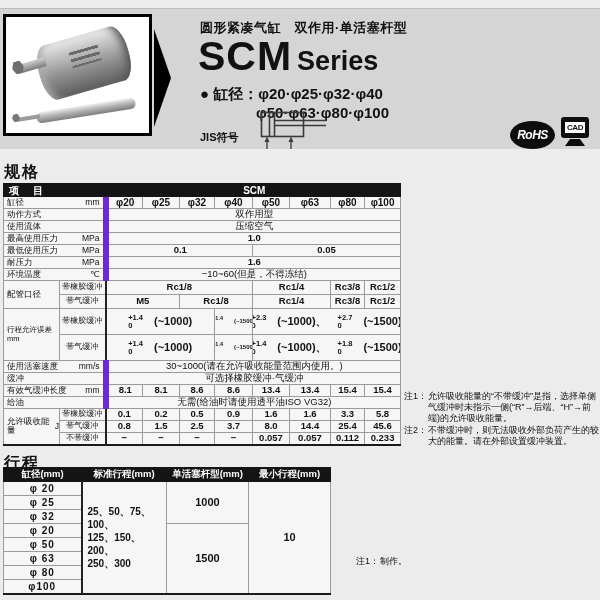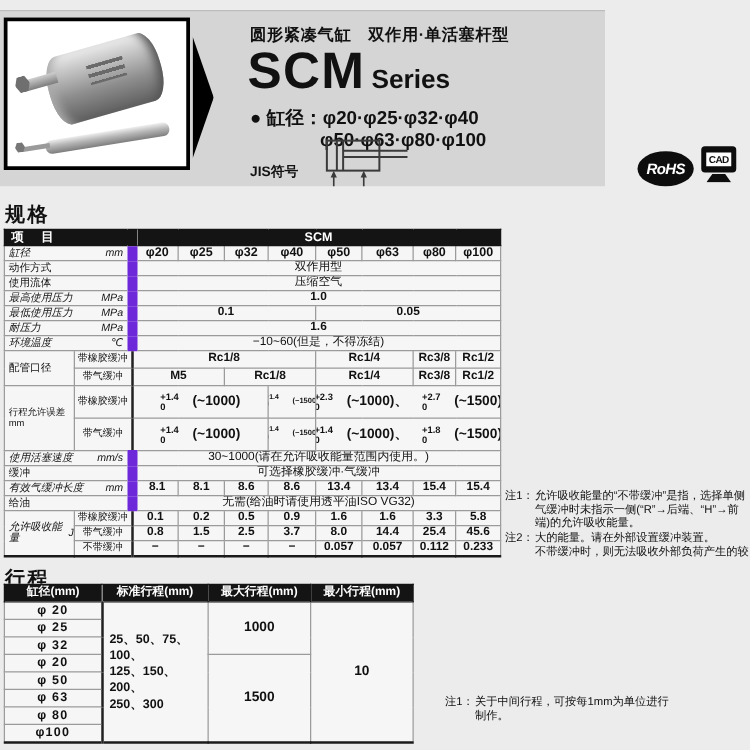--- a/index.html
+++ b/index.html
@@ -1,39 +1,39 @@
 <!DOCTYPE html>
 <html><head>
 <meta charset="utf-8">
 <style>
   *{margin:0;padding:0;box-sizing:border-box;}
   html,body{width:600px;height:600px;overflow:hidden;}
   body{background:#ececec;font-family:"Liberation Sans","DejaVu Sans",sans-serif;color:#111;position:relative;}
   .page{position:absolute;inset:0;}
 
   
-  .banner{position:absolute;left:0;top:8px;width:484px;height:141px;background:#d5d5d5;border-top:1px solid #bdbdbd;}
+  .banner{position:absolute;left:0;top:8px;width:600px;height:141px;background:#d5d5d5;border-top:1px solid #bdbdbd;}
   .photo{position:absolute;left:3px;top:5px;width:149px;height:122px;background:#fff;border:3px solid #000;overflow:hidden;}
   .cyl1{position:absolute;left:32px;top:18px;width:92px;height:56px;border-radius:12px/26px;
         background:linear-gradient(180deg,#ececec 0%,#c9c9c9 22%,#8f8f8f 60%,#5e5e5e 100%);
         transform:rotate(-16deg);box-shadow:inset -10px 0 8px -6px #555,inset 10px 0 8px -6px #aaa;}
   .cyl1 .slots{position:absolute;left:34px;top:14px;width:30px;height:16px;
         background:repeating-linear-gradient(180deg,#6a6a6a 0 3px,transparent 3px 7px);}
   .rod1{position:absolute;left:12px;top:44px;width:28px;height:9px;background:linear-gradient(#cfcfcf,#7c7c7c);transform:rotate(-16deg);}
   .nut1{position:absolute;left:6px;top:44px;width:12px;height:13px;background:#6f6f6f;clip-path:polygon(25% 0,75% 0,100% 50%,75% 100%,25% 100%,0 50%);transform:rotate(-16deg);}
   .cyl2{position:absolute;left:30px;top:88px;width:100px;height:11px;border-radius:5px;
         background:linear-gradient(180deg,#efefef,#b5b5b5 45%,#7d7d7d);transform:rotate(-9deg);}
   .rod2{position:absolute;left:12px;top:99px;width:22px;height:4px;background:#9a9a9a;transform:rotate(-9deg);}
   .nut2{position:absolute;left:6px;top:97px;width:8px;height:8px;background:#777;clip-path:polygon(25% 0,75% 0,100% 50%,75% 100%,25% 100%,0 50%);transform:rotate(-9deg);}
   .arrow{position:absolute;left:154px;top:20px;width:17px;height:98px;background:#000;clip-path:polygon(0 0,100% 50%,0 100%);}
 
   .b-subtitle{position:absolute;left:200px;top:10px;font-size:13px;font-weight:bold;letter-spacing:.5px;}
   .b-series{position:absolute;left:198px;top:24px;white-space:nowrap;}
   .b-series .big{font-size:41px;font-weight:900;letter-spacing:1px;}
-  .b-series .suf{font-size:21px;font-weight:800;margin-left:5px;}
+  .b-series .suf{font-size:27px;font-weight:800;margin-left:5px;}
   .b-bore1{position:absolute;left:200px;top:76px;font-size:15px;font-weight:600;}
   .b-bore2{position:absolute;left:256px;top:95px;font-size:15px;font-weight:600;}
   .b-jis{position:absolute;left:200px;top:121px;font-size:11px;font-weight:bold;}
   .b-jissym{position:absolute;left:260px;top:100px;}
   .rohs{position:absolute;left:510px;top:112px;width:45px;height:28px;background:#0d0d0d;border-radius:50%;
         color:#fff;font-size:12px;font-weight:900;font-style:italic;text-align:center;line-height:28px;letter-spacing:-.5px;}
   .cad{position:absolute;left:560px;top:108px;width:30px;height:32px;}
   .cad-screen{width:28px;height:21px;background:#0d0d0d;border-radius:3px;display:flex;align-items:center;justify-content:center;margin:0 auto;}
   .cad-inner{background:#fff;padding:1px 2px;font-size:8px;font-weight:900;letter-spacing:-.5px;line-height:9px;}
   .cad-base{width:20px;height:7px;background:#0d0d0d;margin:1px auto 0;clip-path:polygon(25% 0,75% 0,100% 100%,0 100%);}
@@ -42,22 +42,22 @@
   .sec-title{position:absolute;left:4px;font-size:16px;font-weight:900;letter-spacing:2px;}
   .t-spec{top:162px;}
   .t-stroke{top:453px;}
 
   
   table{border-collapse:collapse;table-layout:fixed;background:#f6f6f6;}
   td{border:1px solid #9b9b9b;font-size:9.5px;text-align:center;vertical-align:middle;line-height:1.1;padding:0;overflow:hidden;white-space:nowrap;}
   .spec-table{position:absolute;left:3px;top:183px;width:397px;border-bottom:2px solid #1a1a1a;}
   tr.hdr td{background:#141414;color:#fff;border-color:#141414;height:13px;font-size:10px;font-weight:bold;}
   tr.hdr td.lc{text-align:left;padding-left:5px;letter-spacing:2px;}
-  .lc{text-align:left;font-size:8.5px;padding:0 3px 0 3px;border-right:8px solid #6d28d9;}
-  .lw{display:flex;justify-content:space-between;align-items:center;font-style:italic;}
+  .lc{text-align:left;font-size:8.5px;padding:0 3px 0 3px;border-right:6px solid #6d28d9;}
+  .lw{display:flex;justify-content:space-between;align-items:center;}
   .ln{text-align:left;font-size:8.5px;padding-left:3px;white-space:normal;}
   .ln.tiny{font-size:7.5px;}
   .sc{font-size:8px;border-right:2px solid #222;}
   .v{font-weight:bold;}
   .bh{font-weight:bold;font-size:10px;}
   .r12 td{height:12px;}
   .r14 td{height:14px;}
   .r26 td{height:26px;}
   .tg{display:flex;justify-content:center;align-items:center;gap:11px;}
   .fr{display:inline-flex;flex-direction:column;align-items:flex-start;font-size:7.5px;font-weight:bold;line-height:1.05;}
@@ -376,40 +376,40 @@
       <span class="nl">注1：</span>
       <div>
         <div>允许吸收能量的“不带缓冲”是指，选择单侧</div>
         <div>气缓冲时未指示一侧(“R”→后端、“H”→前</div>
         <div>端)的允许吸收能量。</div>
       </div>
     </div>
     <div class="note">
       <span class="nl">注2：</span>
       <div>
+        <div>不带缓冲时，则无法吸收外部负荷产生的较</div>
         <div>大的能量。请在外部设置缓冲装置。</div>
-        <div>不带缓冲时，则无法吸收外部负荷产生的较</div>
       </div>
     </div>
   </div>
 
   <div class="sec-title t-stroke">行程</div>
 
   <table class="stroke-table">
     <colgroup>
         <col style="width:78px">
         <col style="width:85px">
         <col style="width:82px">
         <col style="width:82px">
       </colgroup>
     <tbody>
         <tr class="hdr">
       <td>缸径(mm)</td>
       <td>标准行程(mm)</td>
-      <td>最大行程(mm)</td>
+      <td>单活塞杆型(mm)</td>
       <td>最小行程(mm)</td>
     </tr>
     <tr>
       <td class="st-bore">φ 20</td>
       <td class="st-std" rowspan="8">
         <div>25、50、75、100、</div>
         <div>125、150、200、</div>
         <div>250、300</div>
       </td>
       <td class="st-val" rowspan="3">1000</td>
@@ -436,18 +436,17 @@
         </tr>
     <tr>
           <td class="st-bore">φ100</td>
         </tr>
   </tbody>
     </table>
 
   <div class="snote">
     <span class="nl">注1：</span>
     <div>
-      <div>关于中间行程，可按每1mm为单位进行</div>
       <div>制作。</div>
     </div>
   </div>
 
 </div>
 
 </body></html>

